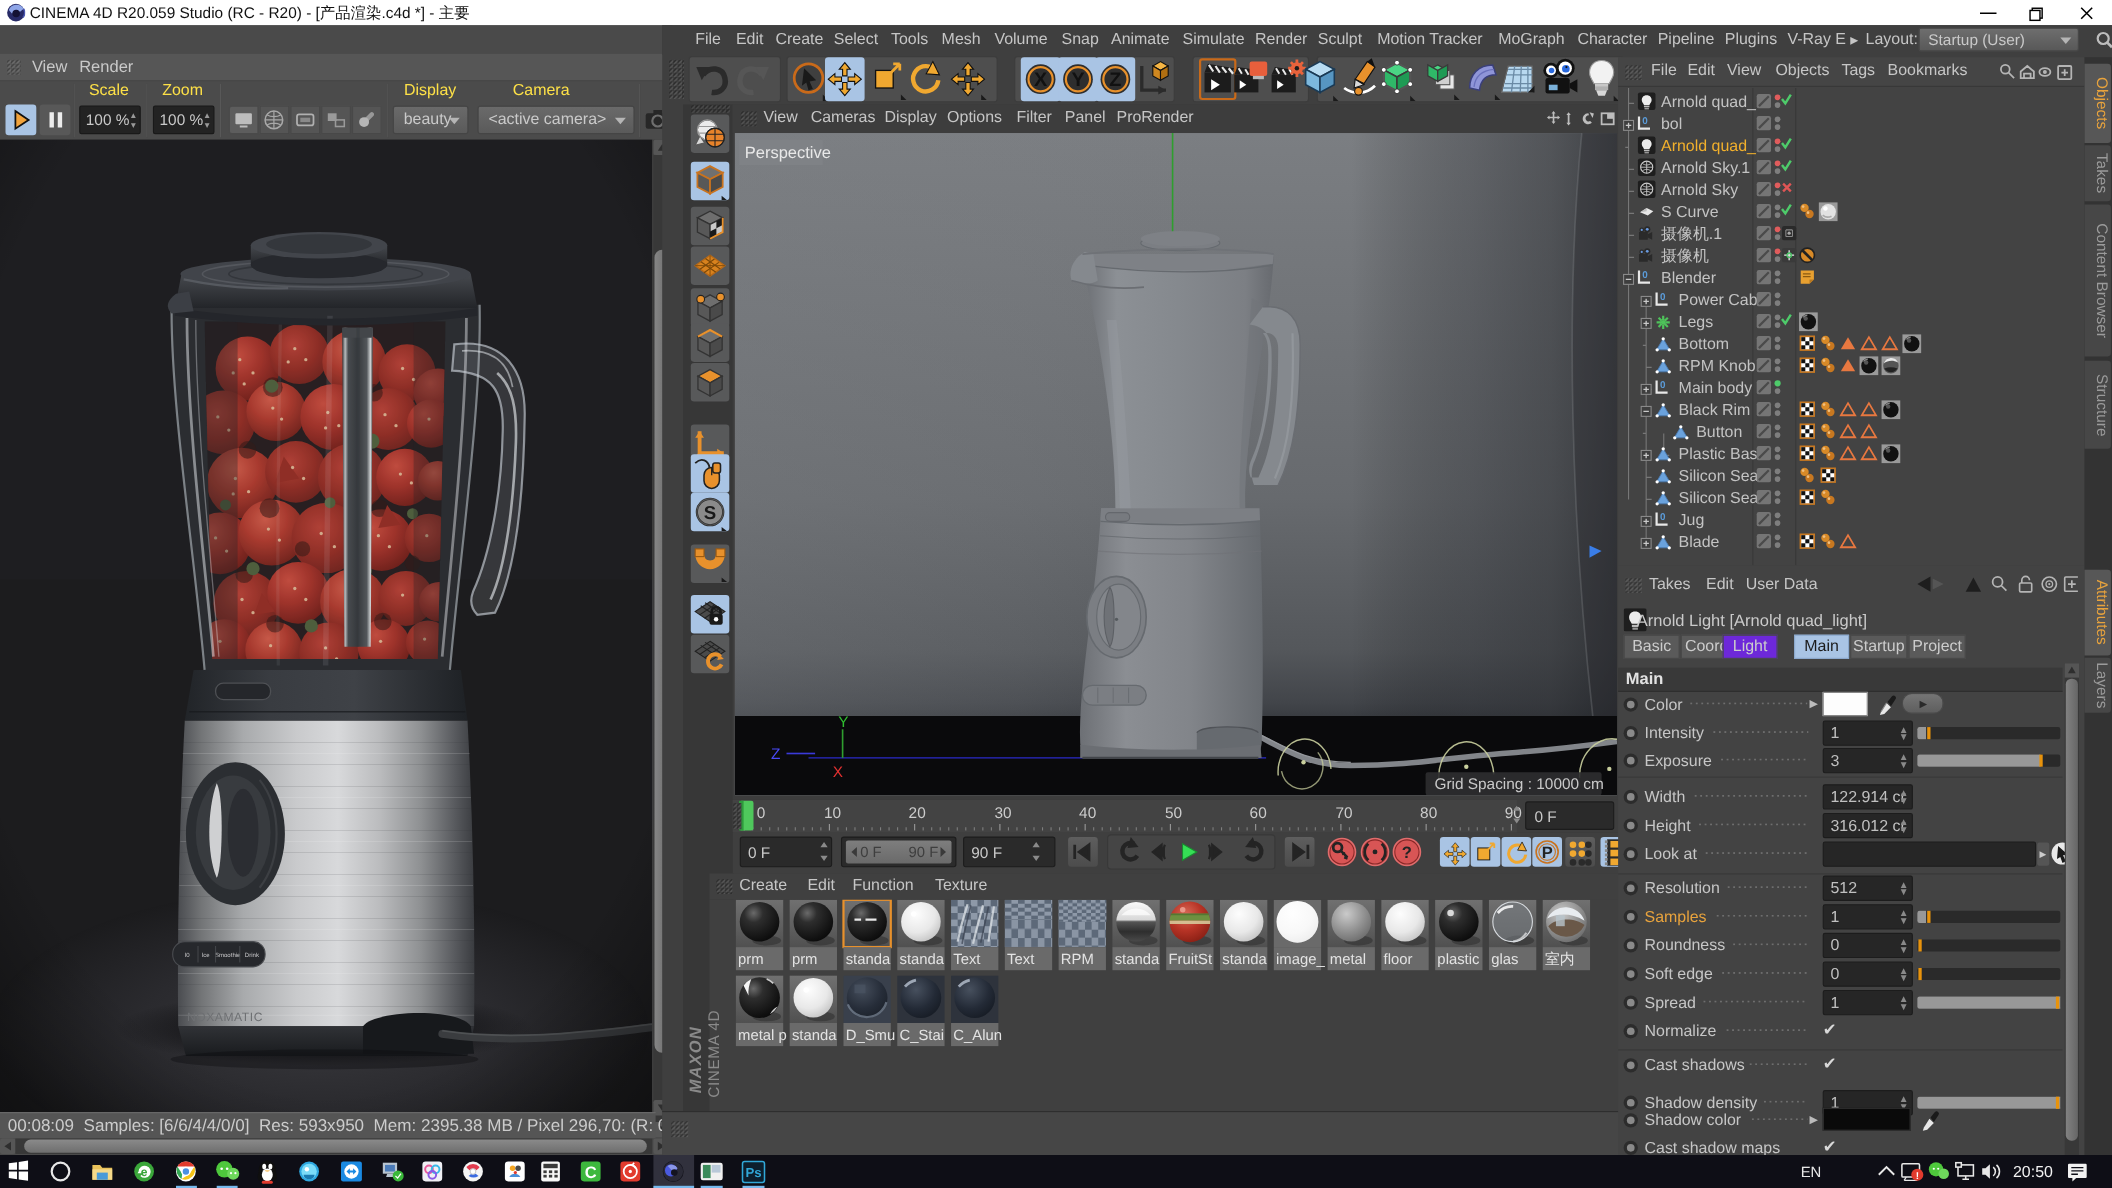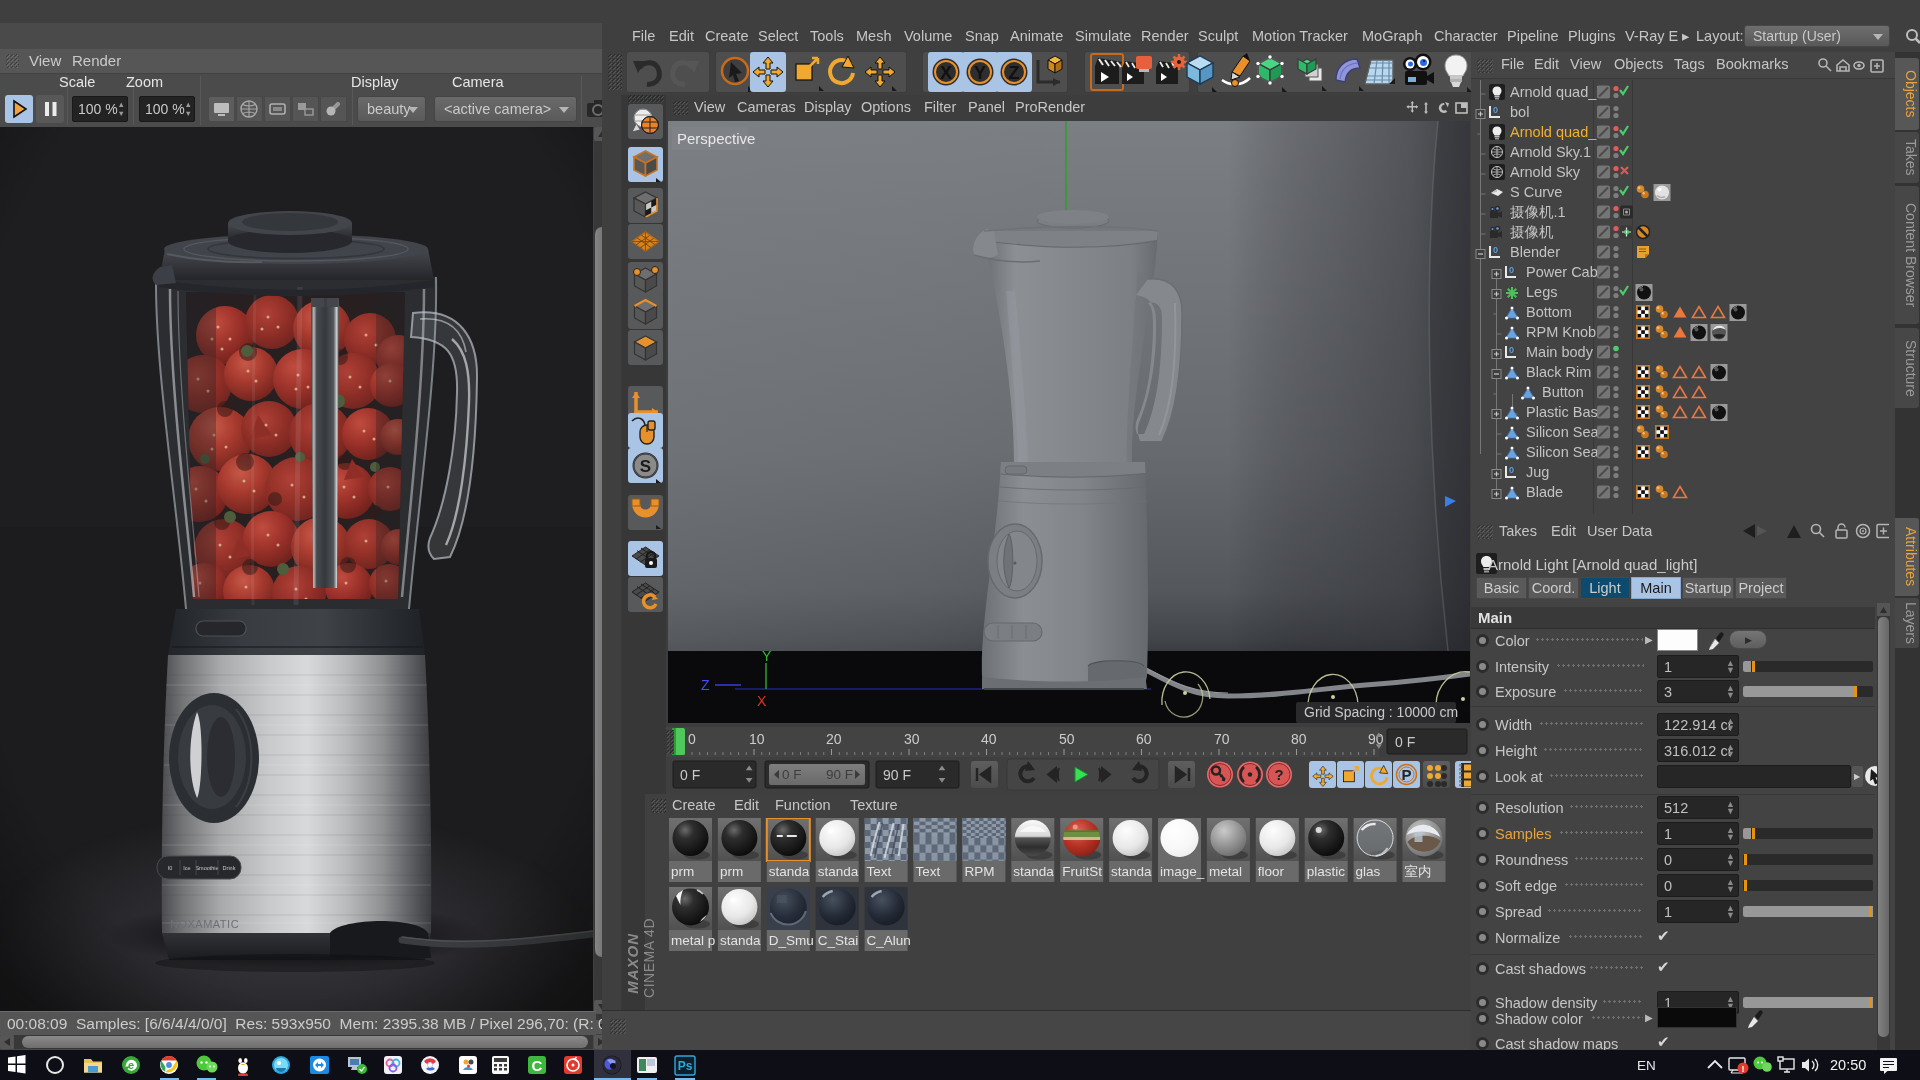--- a/index.html
+++ b/index.html
@@ -20,21 +20,21 @@
 #ipr-menu span { color:#c9c9c9; font-size:15px; position:absolute; top:3px; }
 #ipr-tool { left:0; top:51px; width:611px; height:53px; background:#4b4b4b; }
 #ipr-img { left:0; top:104px; width:593px; height:884px; background:#19191b; overflow:hidden; }
 #ipr-status { left:0; top:988px; width:596px; height:24px; background:#555555; border-top:1px solid #6a6a6a; }
 #ipr-status .t { position:absolute; left:7px; top:3px; font-size:15.5px; color:#cccccc; white-space:nowrap; }
 #ipr-hscroll { left:0; top:1012px; width:611px; height:15px; background:#4a4a4a; }
 #ipr-vscroll { left:593px; top:104px; width:18px; height:908px; background:#404040; }
 .spinbox { position:absolute; background:#232323; border:1px solid #191919; border-radius:2px;
   color:#c9c9c9; font-size:14.5px; }
 .toolsep { position:absolute; top:2px; width:1px; height:49px; background:#3a3a3a; border-right:1px solid #585858; }
-.tlabel { position:absolute; top:0; color:#e5e5e5; font-size:14.5px; width:80px; text-align:left; }
+.tlabel { position:absolute; top:0; color:#fde047; font-size:14.5px; width:80px; text-align:center; }
 .ddown { position:absolute; top:22px; height:26px; background:linear-gradient(#6a6a6a,#5a5a5a);
   border:1px solid #454545; border-radius:3px; color:#cacaca; font-size:14.5px; }
 .ddown .ar { position:absolute; right:7px; top:10px; width:0; height:0;
   border-left:5px solid transparent; border-right:5px solid transparent; border-top:6px solid #b5b5b5; }
 
 
 #c4d { left:602px; top:23px; width:1318px; height:1027px; background:#3f3f3f; }
 #mainmenu { left:0px; top:0; width:1318px; height:27px; background:#3f3f3f; }
 #mainmenu span { color:#c6c6c6; font-size:14.5px; position:absolute; top:5px; white-space:nowrap; }
 #toolbar { left:0px; top:27px; width:880px; height:45px; }
@@ -79,20 +79,35 @@
 .vtab { position:absolute; left:0; width:24px; color:#9b9b9b; font-size:14px;
   writing-mode:vertical-rl; text-align:center; background:#474747; border-radius:0 3px 3px 0; }
 .vtab.act { color:#e8a33d; background:#575757; }
 
 
 #taskbar { left:0; top:1050px; width:1920px; height:30px; background:#0e0e16; }
 </style>
 </head>
 <body>
 <div id="root">
+  <div id="titlebar" class="abs">
+    <svg class="abs" style="left:6px;top:3px" width="17" height="17" viewBox="0 0 17 17">
+        <circle cx="8.5" cy="8.5" r="8" fill="#272a66"></circle>
+        <path d="M2 6 A7.5 7.5 0 0 1 15.5 5 L12 8 A4 4 0 0 0 5 9.5 Z" fill="#8fa6e8"></path>
+        <path d="M15.5 5 A 7.5 7.5 0 0 1 15 13" stroke="#4a55b0" stroke-width="1.5" fill="none"></path>
+        <circle cx="8.7" cy="9.3" r="3.4" fill="#141233"></circle>
+      </svg>
+    <div class="txt">CINEMA 4D R20.059 Studio (RC - R20) - [产品渲染.c4d *] - 主要</div>
+    <svg class="abs" style="left:1795px;top:0" width="125" height="23" viewBox="0 0 125 23">
+      <path d="M5 12 H20" stroke="#000" stroke-width="1.4"></path>
+      <rect x="52.5" y="7.5" width="9" height="9" fill="none" stroke="#000" stroke-width="1.3"></rect>
+      <rect x="50.5" y="9.5" width="9" height="9" fill="#fff" stroke="#000" stroke-width="1.3"></rect>
+      <path d="M97 7 l10 10 M107 7 l-10 10" stroke="#000" stroke-width="1.4"></path>
+    </svg>
+  </div>
 
   <div id="ipr" class="abs">
     <div id="ipr-menu" class="abs">
       <svg class="abs" style="left:6px;top:5px" width="13" height="14">
           <rect width="13" height="14" fill="url(#gripi)"></rect>
           <defs>
             <pattern id="gripi" width="4" height="4" patternUnits="userSpaceOnUse">
               <rect width="4" height="4" fill="#565656"></rect>
               <path d="M0 3 L3 0" stroke="#3e3e3e" stroke-width="1"></path>
               <path d="M1 4 L4 1" stroke="#6e6e6e" stroke-width="1"></path>
@@ -1753,21 +1768,21 @@
       </svg>
       <svg class="abs" style="left:5px;top:39px" width="21" height="21">
           <rect width="21" height="21" rx="2" fill="#1e1e1e"></rect>
           <path d="M10.5 3 C 6.8 3 5 5.5 5 8.5 C 5 11 6.8 12.2 7.4 14 H 13.6 C 14.2 12.2 16 11 16 8.5 C 16 5.5 14.2 3 10.5 3 Z" fill="#ececec"></path>
           <rect x="7.5" y="15" width="6" height="2" fill="#bbb"></rect>
           <rect x="8" y="17.5" width="5" height="2" fill="#999"></rect>
         </svg>
       <span class="abs" style="left:17px;top:42px;font-size:15px;color:#cacaca">Arnold Light [Arnold quad_light]</span>
       <div class="abs" style="left:5px;top:63px;width:51px;height:22px;background:#5a5a5a;border:1px solid #474747;color:#ccc;font-size:14.5px;text-align:center;line-height:21px">Basic</div>
       <div class="abs" style="left:57px;top:63px;width:51px;height:22px;background:#5a5a5a;border:1px solid #474747;color:#ccc;font-size:14.5px;text-align:center;line-height:21px">Coord.</div>
-      <div class="abs" style="left:109px;top:63px;width:50px;height:22px;background:#0c4a6e;border:1px solid #474747;color:#ccc;font-size:14.5px;text-align:center;line-height:21px">Light</div>
+      <div class="abs" style="left:95px;top:63px;width:50px;height:22px;background:#6d28d9;border:1px solid #474747;color:#ccc;font-size:14.5px;text-align:center;line-height:21px">Light</div>
       <div class="abs" style="left:160px;top:63px;width:50px;height:22px;background:#a9c4e4;border:1px solid #8aa8cc;color:#1a1a1a;font-size:14.5px;text-align:center;line-height:21px">Main</div>
       <div class="abs" style="left:211px;top:63px;width:52px;height:22px;background:#5a5a5a;border:1px solid #474747;color:#ccc;font-size:14.5px;text-align:center;line-height:21px">Startup</div>
       <div class="abs" style="left:264px;top:63px;width:52px;height:22px;background:#5a5a5a;border:1px solid #474747;color:#ccc;font-size:14.5px;text-align:center;line-height:21px">Project</div>
       <div class="abs" style="left:0;top:93px;width:404px;height:22px;background:#393939;border-bottom:1px solid #2e2e2e">
           <span style="position:absolute;left:7px;top:2px;font-size:15px;font-weight:bold;color:#e2e2e2">Main</span>
         </div>
       <div class="arow" style="top:114px">
           <div class="arad"></div>
           <div class="alb">Color</div>
           <div class="dots" style="left:64px;width:108px"></div>

